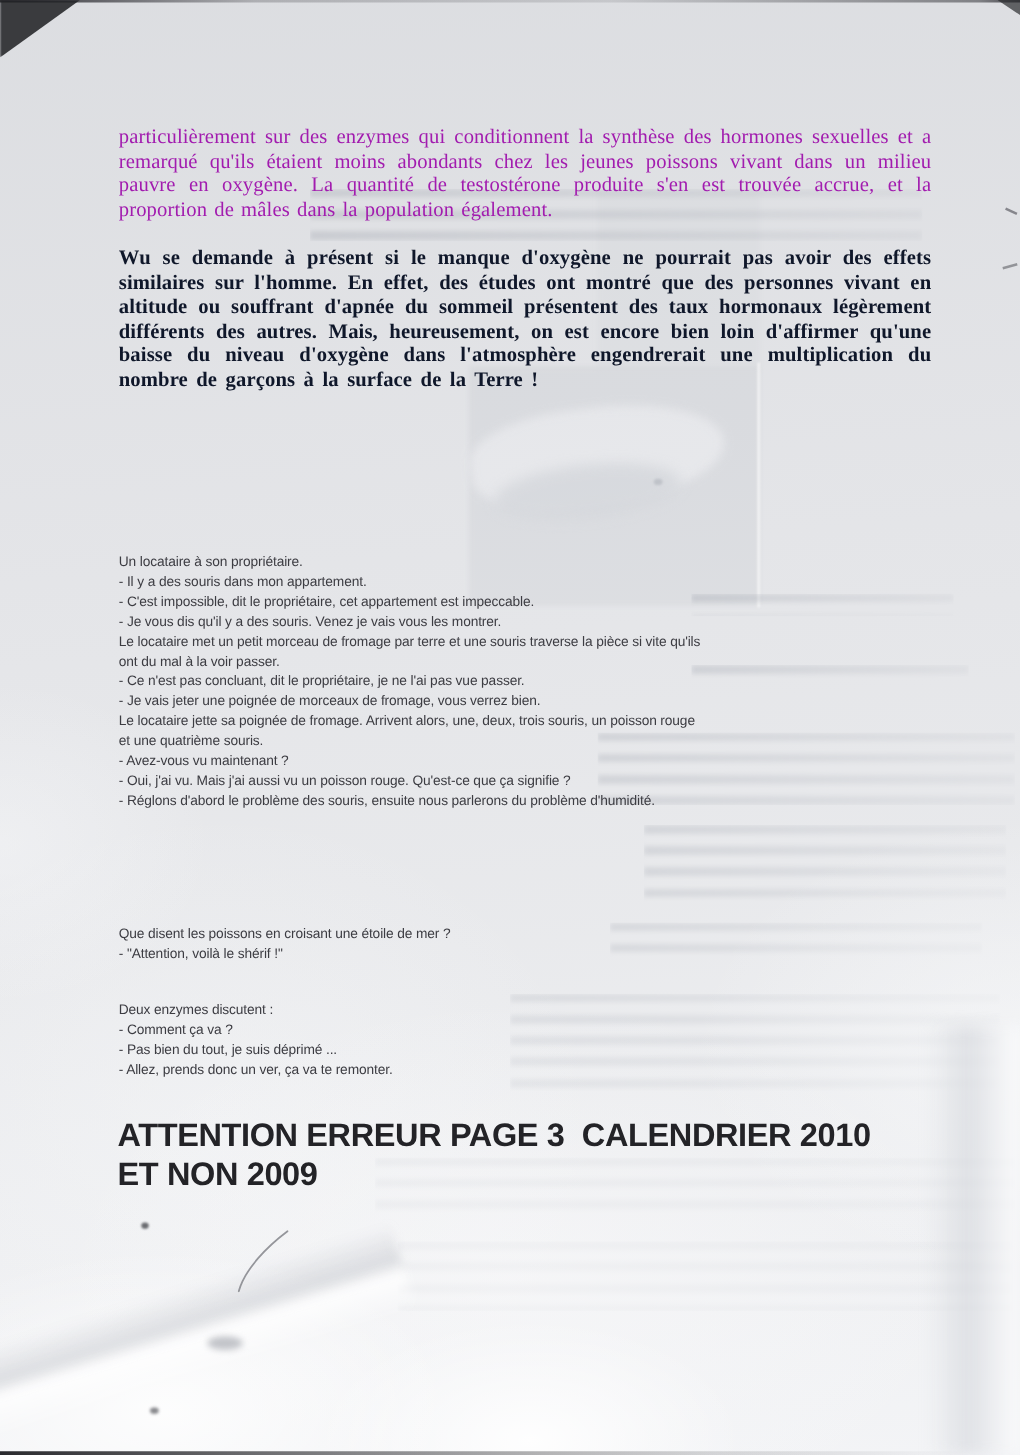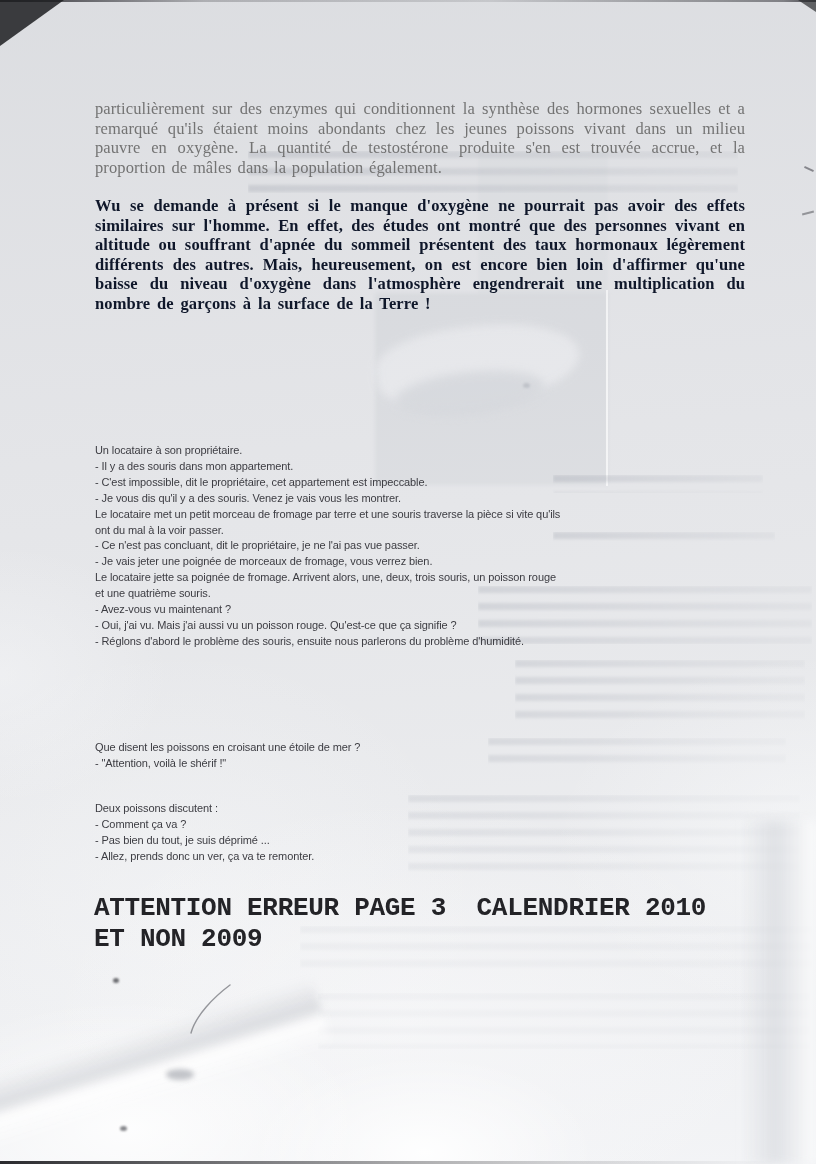--- a/index.html
+++ b/index.html
@@ -61,39 +61,39 @@
   .g4{left:478px;top:586px;width:334px;height:58px}
   .g5{left:515px;top:660px;width:290px;height:64px}
   .g6{left:488px;top:738px;width:298px;height:28px}
   .g7{left:408px;top:795px;width:392px;height:78px}
   .g8{left:300px;top:926px;width:512px;height:48px}
   .g9{left:318px;top:993px;width:492px;height:56px}
   
   .serif-par{
     position:absolute;left:95px;width:650px;z-index:3;margin:0;
     font-size:16.5px;line-height:19.7px;text-align:justify;
-    color:#737373;letter-spacing:.1px;word-spacing:1.5px;
+    color:#a21caf;letter-spacing:.1px;word-spacing:1.5px;
   }
   .p1{top:99px;}
   .p2{top:196px;font-weight:bold;color:#0f172a;word-spacing:2.5px;line-height:19.6px;}
   .heading{
     position:absolute;left:93px;top:355px;z-index:3;margin:0;
     font-family:"DejaVu Serif",serif;font-weight:400;
     font-size:37px;line-height:46px;color:#34353b;letter-spacing:.5px;
   }
   .jokes{
     position:absolute;left:95px;z-index:3;margin:0;
     font-family:"Liberation Sans",sans-serif;
     font-size:11px;line-height:15.9px;letter-spacing:-.1px;
     color:#3c3c42;white-space:pre;
   }
   .j1{top:443px}.j2{top:663px}.j3{top:740px}.j4{top:801px}
   .notice{
     position:absolute;left:94px;top:893px;z-index:3;margin:0;
-    font-family:Liberation Mono, monospace;font-weight:bold;
+    font-family:Liberation Sans, sans-serif;font-weight:bold;
     font-size:26px;line-height:30.5px;letter-spacing:-.3px;
     color:#232327;white-space:pre;
   }
   
   .edge-top{position:absolute;left:0;top:0;width:816px;height:2px;z-index:4;
     background:linear-gradient(to right, rgba(35,35,40,.9), rgba(35,35,40,.25) 25%,
       rgba(35,35,40,.12) 60%, rgba(35,35,40,.5) 96%, rgba(35,35,40,.8));}
   .corner-tl{position:absolute;left:0;top:0;width:64px;height:46px;z-index:4;
     background:#1e1f22;clip-path:polygon(0 0,100% 0,0 100%);opacity:.85;filter:blur(.7px);}
   .corner-tr{position:absolute;right:0;top:0;width:18px;height:12px;z-index:4;
@@ -152,21 +152,21 @@
 ont du mal à la voir passer.
 - Ce n'est pas concluant, dit le propriétaire, je ne l'ai pas vue passer.
 - Je vais jeter une poignée de morceaux de fromage, vous verrez bien.
 Le locataire jette sa poignée de fromage. Arrivent alors, une, deux, trois souris, un poisson rouge
 et une quatrième souris.
 - Avez-vous vu maintenant ?
 - Oui, j'ai vu. Mais j'ai aussi vu un poisson rouge. Qu'est-ce que ça signifie ?
 - Réglons d'abord le problème des souris, ensuite nous parlerons du problème d'humidité.</div>
   <div class="jokes j3">Que disent les poissons en croisant une étoile de mer ?
 - "Attention, voilà le shérif !"</div>
-  <div class="jokes j4">Deux poissons discutent :
+  <div class="jokes j4">Deux enzymes discutent :
 - Comment ça va ?
 - Pas bien du tout, je suis déprimé ...
 - Allez, prends donc un ver, ça va te remonter.</div>
 
   <div class="notice">ATTENTION ERREUR PAGE 3  CALENDRIER 2010
 ET NON 2009</div>
 
   <div class="edge-top"></div>
   <div class="corner-tl"></div>
   <div class="corner-tr"></div>

